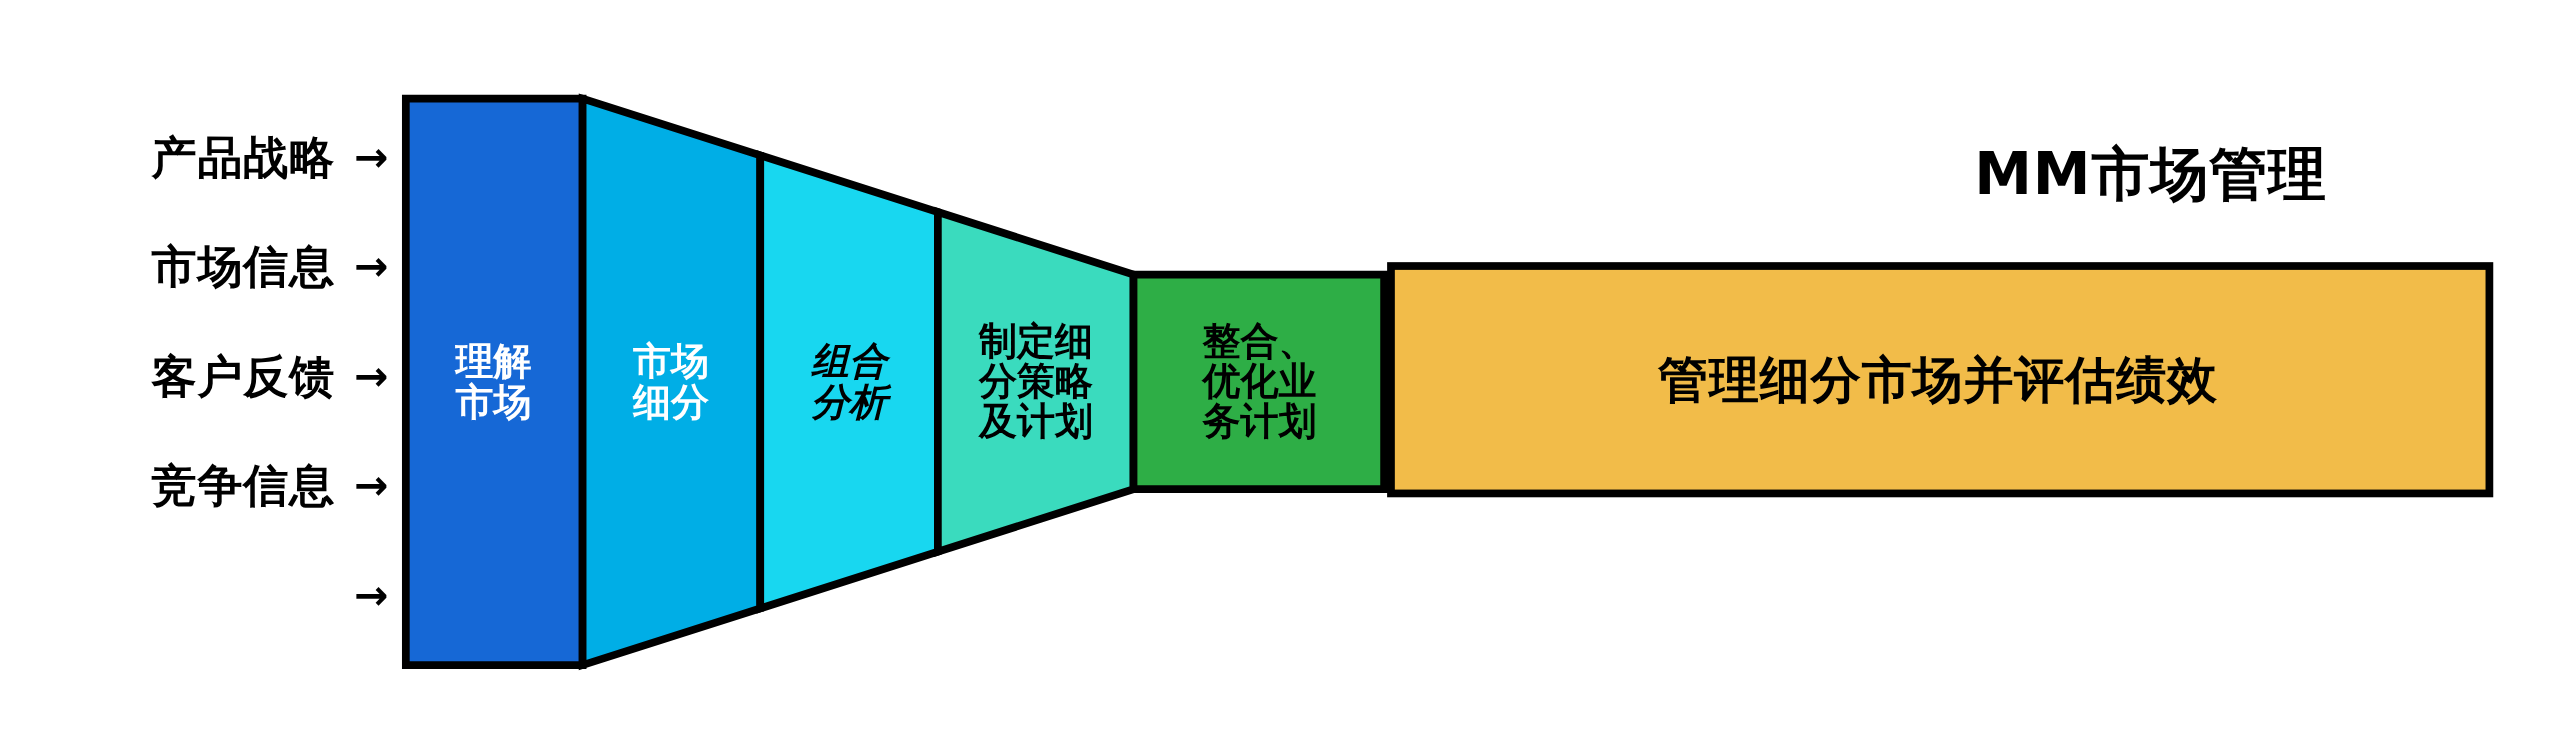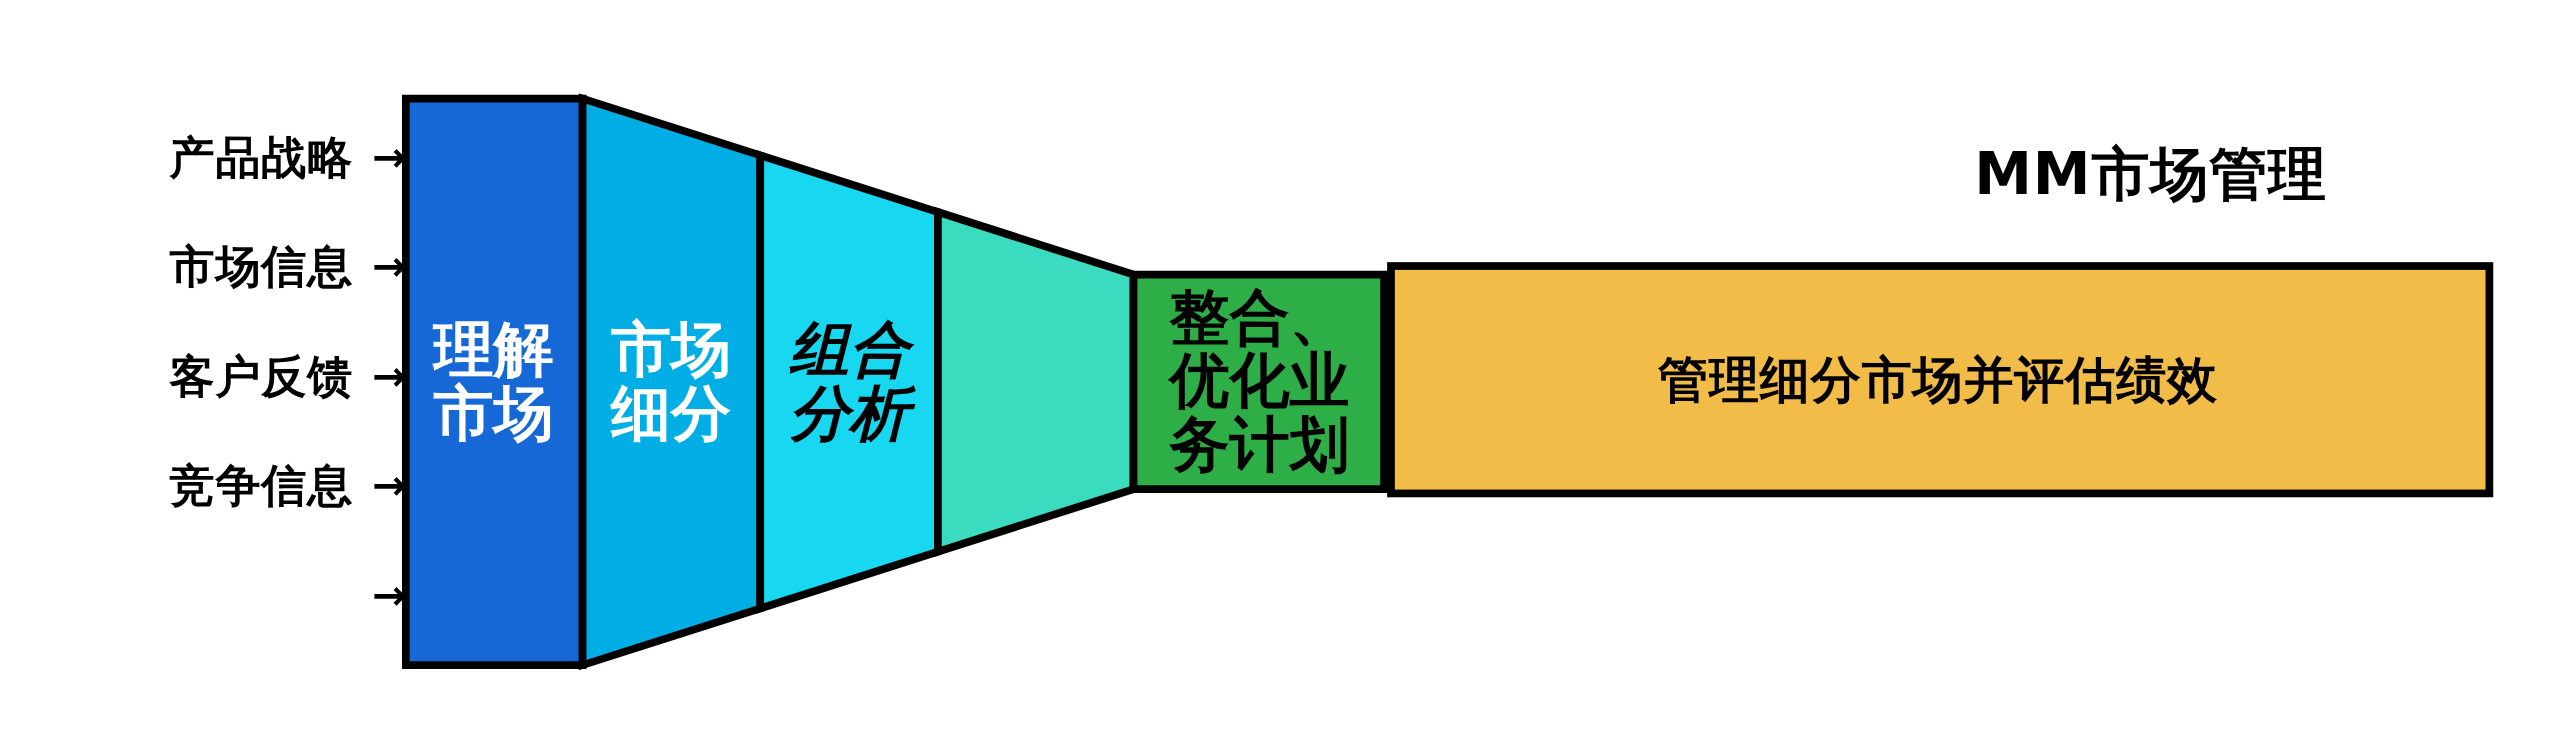--- a/index.html
+++ b/index.html
@@ -24,21 +24,20 @@
   #inputs {
     position: absolute;
     left: 0px;
     top: 127px;
     width: 404px;
     height: 498px;
     display: flex;
     flex-direction: column;
     justify-content: space-between;
     align-items: flex-end;
-    padding-left: 18px;
   }
   .input-row {
     display: flex;
     align-items: center;
     justify-content: flex-end;
     height: 60px;
     padding-right: 15.5px;
     white-space: nowrap;
   }
   .input-label {
@@ -63,21 +62,21 @@
     width: 2576px;
     height: 738px;
   }
   .seg-text {
     position: absolute;
     display: flex;
     flex-direction: column;
     align-items: center;
     justify-content: center;
     text-align: center;
-    font-size: 60px;
+    font-size: 38px;
     font-weight: bold;
     line-height: 1.06;
     letter-spacing: 0px;
     pointer-events: none;
   }
   .seg-text span { display: block; }
   
   #title {
     position: absolute;
     left: 1554px;
@@ -161,20 +160,25 @@
   <div class="seg-text" style="left: 582px; top: 283px; width: 178px; height: 197px; color: rgb(255, 255, 255);">
     <span>市场</span>
     <span>细分</span>
   </div>
 
   <div class="seg-text" style="left: 760px; top: 283px; width: 178px; height: 197px; color: rgb(0, 0, 0); font-style: italic;">
     <span>组合</span>
     <span>分析</span>
   </div>
 
+  <div class="seg-text" style="left: 938px; top: 247px; width: 196px; height: 268px; color: rgb(0, 0, 0);">
+    <span>制定细</span>
+    <span>分策略</span>
+    <span>及计划</span>
+  </div>
 
   <div class="seg-text" style="left: 1135px; top: 247px; width: 249px; height: 268px; color: rgb(0, 0, 0);">
     <span>整合、</span>
     <span>优化业</span>
     <span>务计划</span>
   </div>
 
   <div id="title">MM市场管理</div>
 
   <div id="outcome-text" style="color: rgb(0, 0, 0);">管理细分市场并评估绩效</div>

